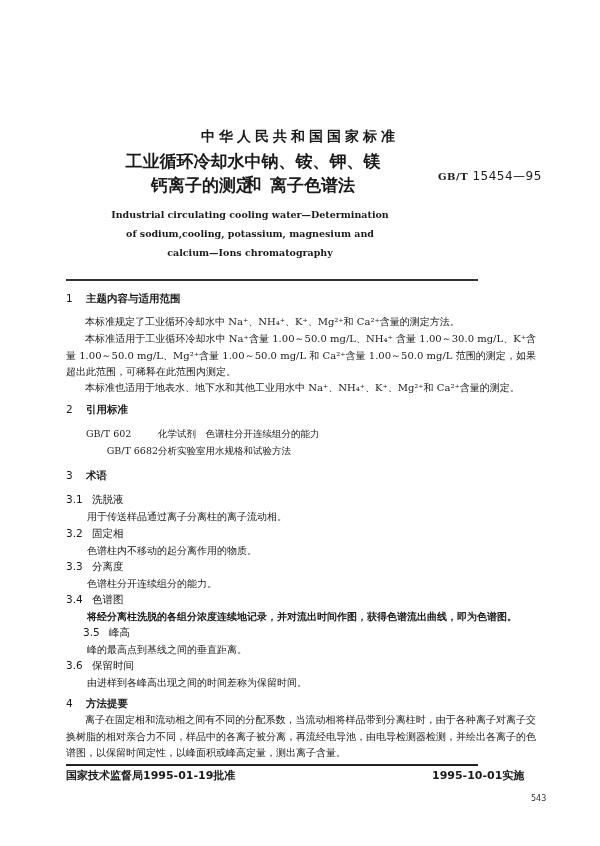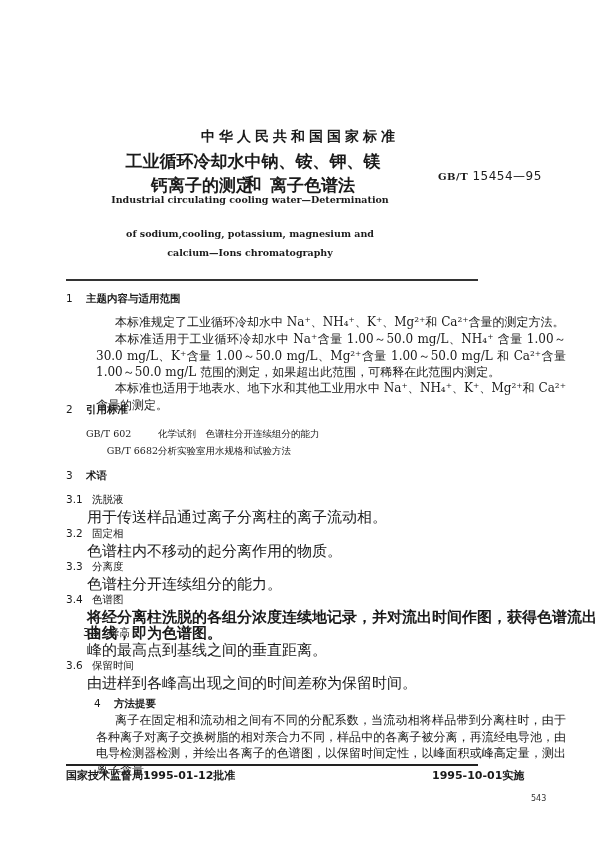--- a/index.html
+++ b/index.html
@@ -32,44 +32,44 @@
   .rule-bot { left: 66px; width: 412px; top: 764px; height: 2px; background: #222; }
   .sec {
     left: 66px; font-family: "DejaVu Sans", sans-serif; font-size: 10.5px; font-weight: bold;
   }
   .sec .num { display: inline-block; width: 20px; font-weight: normal; }
   .sub {
     left: 66px; font-family: "DejaVu Sans", sans-serif; font-size: 10.5px;
   }
   .sub .num { display: inline-block; width: 26px; }
   .para {
-    left: 66px; width: 470px; font-size: 12px; line-height: 16.5px;
-    text-indent: 19px; text-align: justify; margin-left: 30px;
+    left: 66px; width: 470px; font-size: 10px; line-height: 16.5px;
+    text-indent: 19px; text-align: justify;
   }
-  .ind { left: 87px; font-size: 15px; line-height: 16px; }
+  .ind { left: 87px; font-size: 10px; line-height: 16px; }
   .ref { left: 86px; font-size: 9.5px; }
   .ref .code { display: inline-block; width: 72px; }
   .footer-l { left: 66px; top: 768px; font-family: "DejaVu Sans", sans-serif; font-weight: bold; font-size: 11px; }
   .footer-r { left: 432px; top: 768px; font-family: "DejaVu Sans", sans-serif; font-weight: bold; font-size: 11px; }
   .page-no { left: 502px; top: 794px; font-family: "DejaVu Sans", sans-serif; font-size: 8px; color: #333; margin-left: 29px; }
 </style>
 </head>
 <body>
 
 <div class="abs header-std">中华人民共和国国家标准</div>
 
 <div class="abs title-cn" style="top:150px;">工业循环冷却水中钠、铵、钾、镁和</div>
 <div class="abs title-cn" style="top:174px;">钙离子的测定　离子色谱法</div>
 
 <div class="abs std-code">
   <b>GB/T</b>
   <span>15454—95</span>
 </div>
 
-<div class="abs title-en" style="top:190px;">Industrial circulating cooling water—Determination</div>
+<div class="abs title-en" style="top:205px;">Industrial circulating cooling water—Determination</div>
 <div class="abs title-en" style="top:224px;">of sodium,cooling, potassium, magnesium and</div>
 <div class="abs title-en" style="top:243px;">calcium—Ions chromatography</div>
 
 <div class="abs rule-top"></div>
 
 <div class="abs sec" style="top:292px;">
   <span class="num">1</span><span>主题内容与适用范围</span>
 </div>
 <div class="abs para" style="top:314px;">本标准规定了工业循环冷却水中 Na⁺、NH₄⁺、K⁺、Mg²⁺和 Ca²⁺含量的测定方法。</div>
 <div class="abs para" style="top:331px;">本标准适用于工业循环冷却水中 Na⁺含量 1.00～50.0 mg/L、NH₄⁺ 含量 1.00～30.0 mg/L、K⁺含量 1.00～50.0 mg/L、Mg²⁺含量 1.00～50.0 mg/L 和 Ca²⁺含量 1.00～50.0 mg/L 范围的测定，如果超出此范围，可稀释在此范围内测定。</div>
@@ -112,22 +112,22 @@
 <div class="abs sub" style="top:626px;margin-left:17px;">
   <span class="num">3.5</span><span>峰高</span>
 </div>
 <div class="abs ind" style="top:642px;">峰的最高点到基线之间的垂直距离。</div>
 
 <div class="abs sub" style="top:659px;">
   <span class="num">3.6</span><span>保留时间</span>
 </div>
 <div class="abs ind" style="top:675px;">由进样到各峰高出现之间的时间差称为保留时间。</div>
 
-<div class="abs sec" style="top:697px;margin-left:28px;">
+<div class="abs sec" style="top:697px;">
   <span class="num">4</span><span>方法提要</span>
 </div>
 <div class="abs para" style="top:712px;">离子在固定相和流动相之间有不同的分配系数，当流动相将样品带到分离柱时，由于各种离子对离子交换树脂的相对亲合力不同，样品中的各离子被分离，再流经电导池，由电导检测器检测，并绘出各离子的色谱图，以保留时间定性，以峰面积或峰高定量，测出离子含量。</div>
 
 <div class="abs rule-bot"></div>
 
-<div class="abs footer-l">国家技术监督局1995-01-12批准</div>
+<div class="abs footer-l">国家技术监督局1995-01-19批准</div>
 <div class="abs footer-r">1995-10-01实施</div>
 <div class="abs page-no">543</div>
 
 </body></html>

